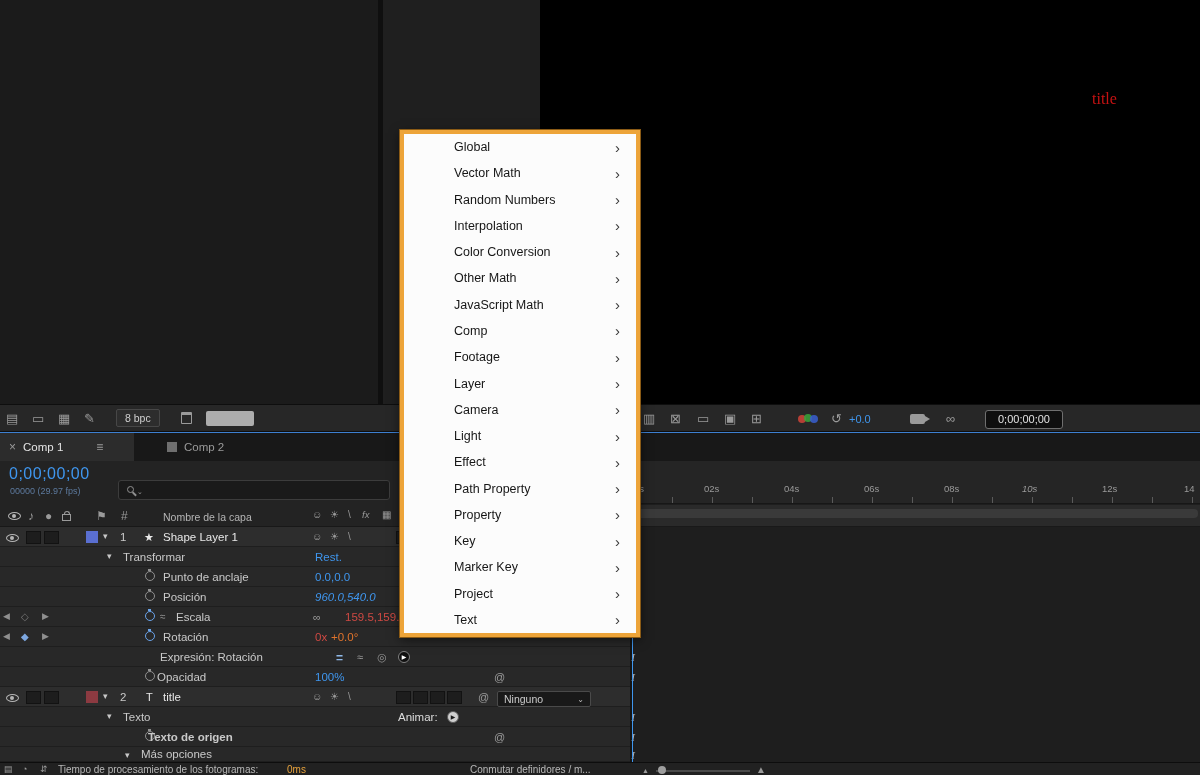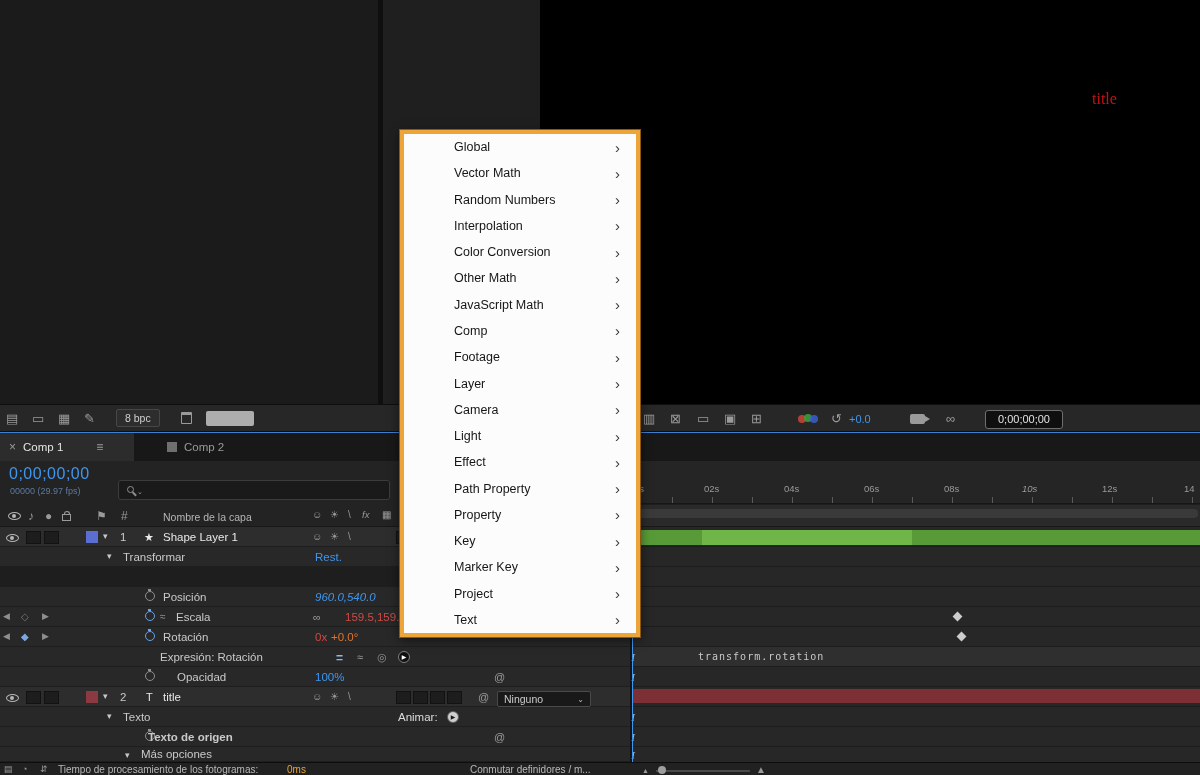--- a/index.html
+++ b/index.html
@@ -200,31 +200,20 @@
     <span class="rl" style="left:232px;">06s</span>
     <span class="rl" style="left:312px;">08s</span>
     <span class="rl" style="left:390px;font-style:italic;">10s</span>
     <span class="rl" style="left:470px;">12s</span>
     <span class="rl" style="left:552px;">14</span>
     <div id="ruler-ticks"></div>
   </div>
   <div id="right-hdr" class="abs">
     <div id="workarea-bar"></div>
   </div>
-  <div id="right-rows" class="abs">
-    <div id="expr-row-bg"></div>
-    <div id="bar-shape">
-      <span class="bar-seg1"></span>
-      <span class="bar-seg2"></span>
-    </div>
-    <div id="bar-title"></div>
-    <span class="kf" style="left:322px; top:86px;"></span>
-    <span class="kf" style="left:326px; top:106px;"></span>
-    <span id="expr-code">transform.rotation</span>
-  </div>
 
   <span class="imark" style="left:629px; top:651px;"></span>
   <span class="imark" style="left:629px; top:671px;"></span>
   <span class="imark" style="left:629px; top:711px;"></span>
   <span class="imark" style="left:629px; top:731px;"></span>
   <span class="imark" style="left:629px; top:749px;"></span>
   <div id="cti" class="abs"></div>
 
   <div class="trow lrow" style="top:527px;">
     <span class="eye" style="left:6px; top:7px;"></span>
@@ -244,20 +233,25 @@
     <span class="cell" style="left:447px;"></span>
     <i class="icon" style="left:478px; top:5px; font-size:11px;">@</i>
   </div>
 
   <div class="trow" style="top:547px;">
     <i class="tw" style="left:107px;">▾</i>
     <span class="lab" style="left:123px;">Transformar</span>
     <span class="val" style="left:315px;">Rest.</span>
   </div>
 
+  <div class="trow" style="top:567px;">
+    <span class="sw g" style="left:145px;"></span>
+    <span class="lab" style="left:163px;">Punto de anclaje</span>
+    <span class="val" style="left:315px;">0.0,0.0</span>
+  </div>
 
   <div class="trow" style="top:587px;">
     <span class="sw g" style="left:145px;"></span>
     <span class="lab" style="left:163px;">Posición</span>
     <span class="val" style="left:315px;font-style:italic;">960.0,540.0</span>
   </div>
 
   <div class="trow" style="top:607px;">
     <i class="navarrow" style="left:3px;">◀</i>
     <i class="kd-off" style="left:21px;">◇</i>
@@ -282,21 +276,21 @@
   <div class="trow" style="top:647px;">
     <span class="lab" style="left:160px;">Expresión: Rotación</span>
     <i style="left:336px; top:4px; color:#8fb8e8; font-size:12px; font-weight:bold;">=</i>
     <i class="icon" style="left:357px; top:5px; font-size:11px;">≈</i>
     <i class="icon" style="left:377px; top:5px; font-size:11px;">◎</i>
     <span class="play-circle" style="left:398px;">▶</span>
   </div>
 
   <div class="trow" style="top:667px;">
     <span class="sw g" style="left:145px;"></span>
-    <span class="lab" style="left:177px;">Opacidad</span>
+    <span class="lab" style="left:157px;">Opacidad</span>
     <span class="val" style="left:315px;">100%</span>
     <i class="icon" style="left:494px; top:5px; font-size:11px;">@</i>
   </div>
 
   <div class="trow lrow" style="top:687px;">
     <span class="eye" style="left:6px; top:7px;"></span>
     <span class="cell" style="left:26px;"></span>
     <span class="cell" style="left:44px;"></span>
     <span class="swatch" style="left:86px; background:#8c3a41;"></span>
     <i class="tw" style="left:103px;">▾</i>

